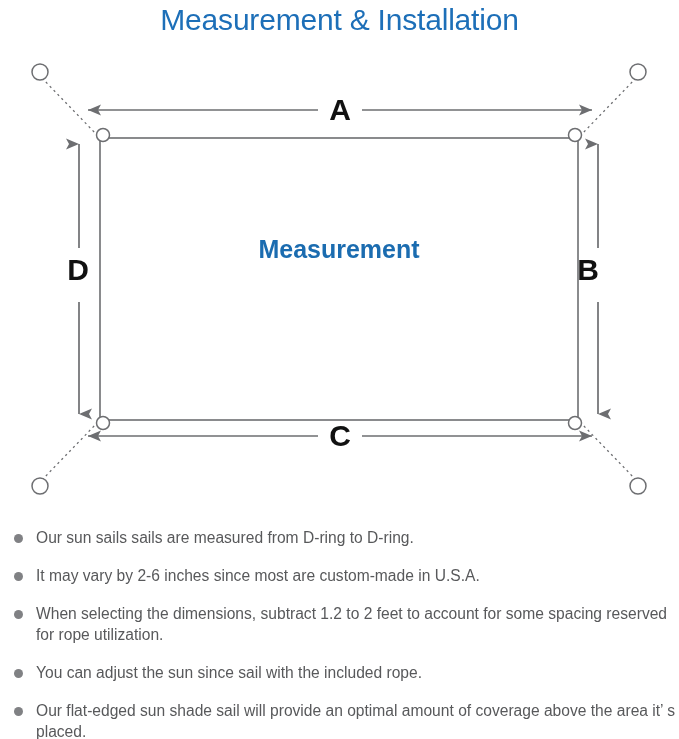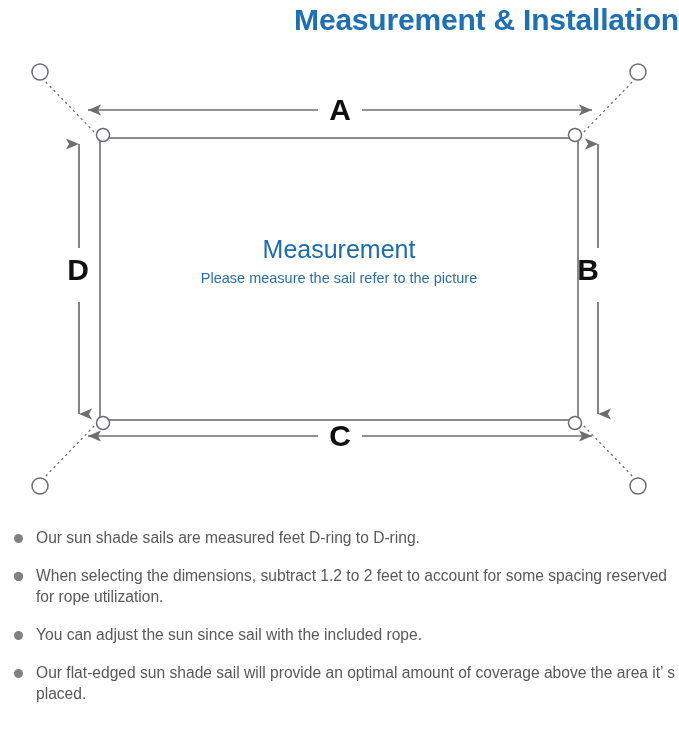--- a/index.html
+++ b/index.html
@@ -14,23 +14,23 @@
     font-family: "Liberation Sans", sans-serif;
     overflow: hidden;
   }
 
   
   #page-title {
     position: absolute;
     top: 0px;
     left: 0;
     width: 679px;
-    text-align: right;
+    text-align: center;
     font-size: 30px;
-    font-weight: bold;
+    font-weight: normal;
     color: #1d6fb8;
     letter-spacing: -0.2px;
     line-height: 40px;
     white-space: nowrap;
   }
 
   
   #diagram {
     position: absolute;
     top: 52px;
@@ -59,21 +59,21 @@
   #sail-center-text {
     position: absolute;
     left: 100px;
     top: 182px;
     width: 478px;
     text-align: center;
     pointer-events: none;
   }
   #sail-center-title {
     font-size: 25px;
-    font-weight: normal;
+    font-weight: bold;
     color: #1b6cb0;
     line-height: 30px;
   }
   #sail-center-subtitle {
     font-size: 14.5px;
     color: #2a6fa8;
     line-height: 22px;
     margin-top: 3px;
   }
 
@@ -173,31 +173,31 @@
     </g>
   </svg>
 
   <div class="dim-letter" id="dim-label-a">A</div>
   <div class="dim-letter" id="dim-label-b">B</div>
   <div class="dim-letter" id="dim-label-c">C</div>
   <div class="dim-letter" id="dim-label-d">D</div>
 
   <div id="sail-center-text">
     <div id="sail-center-title">Measurement</div>
-    <div id="sail-center-subtitle">Please measure the sail refer to the picture</div>
   </div>
 </div>
 
 <div id="notes-list">
   <div class="note-item">
     <span class="note-bullet"></span>
-    <span>Our sun shade sails are measured feet D-ring to D-ring.</span>
-  </div>
-  <div class="note-item">
-    <span class="note-bullet"></span>
+    <span>Our sun sails sails are measured from D-ring to D-ring.</span>
+  </div>
+  <div class="note-item">
+    <span class="note-bullet"></span>
+    <span>It may vary by 2-6 inches since most are custom-made in U.S.A.</span>
   </div>
   <div class="note-item">
     <span class="note-bullet"></span>
     <span>When selecting the dimensions, subtract 1.2 to 2 feet to account for some spacing reserved for rope utilization.</span>
   </div>
   <div class="note-item">
     <span class="note-bullet"></span>
     <span>You can adjust the sun since sail with the included rope.</span>
   </div>
   <div class="note-item">

